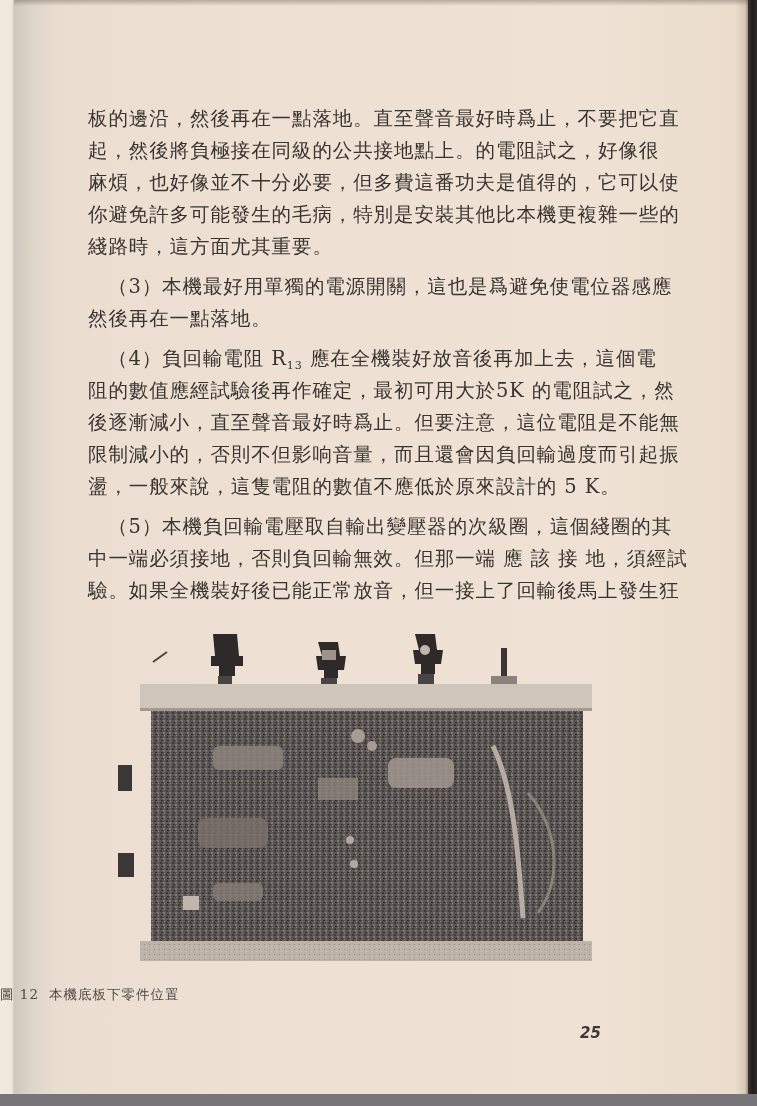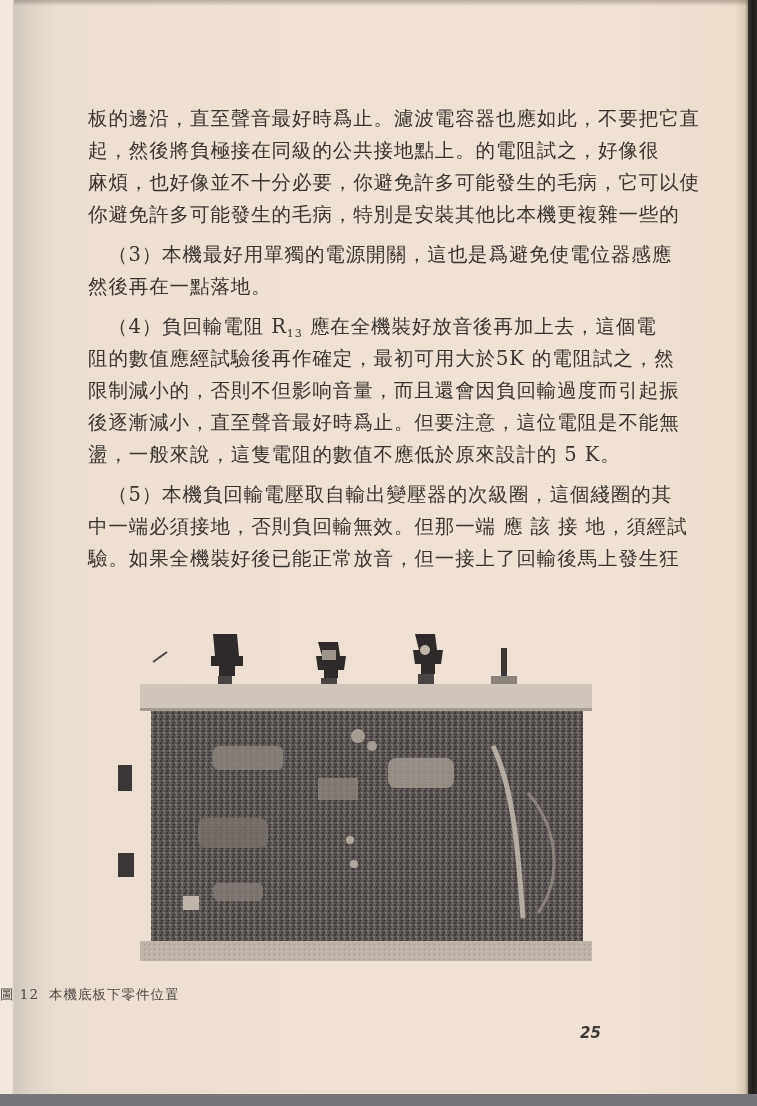--- a/index.html
+++ b/index.html
@@ -95,39 +95,40 @@
       color: #3c3a38;
     }
   </style>
 </head>
 <body>
 
 <div class="page">
   <div class="page-top-shade"></div>
 
   <div class="text-block">
-    <div class="line">板的邊沿，直至聲音最好時爲止。濾波電容器也應如此，不要把它直</div>
+    <div class="line">板的邊沿，然後再在一點落地。直至聲音最好時爲止，不要把它直</div>
     <div class="line">起，然後將負極接在同級的公共接地點上。的電阻試之，好像很</div>
-    <div class="line">麻煩，也好像並不十分必要，你避免許多可能發生的毛病，它可以使</div>
+    <div class="line">麻煩，也好像並不十分必要，但多費這番功夫是值得的，它可以使</div>
     <div class="line">你避免許多可能發生的毛病，特別是安裝其他比本機更複雜一些的</div>
+    <div class="line">綫路時，這方面尤其重要。</div>
 
     <div class="para-gap"></div>
     <div>
       <div class="line" style="padding-left:20px;">（3）本機最好用單獨的電源開關，這也是爲避免使電位器感應</div>
       <div class="line">然後再在一點落地。</div>
     </div>
 
     <div class="para-gap"></div>
     <div>
       <div class="line" style="padding-left:20px;">
         <span>（4）負回輸電阻 R</span><span class="sub">13</span><span> 應在全機裝好放音後再加上去，這個電</span>
       </div>
       <div class="line">阻的數值應經試驗後再作確定，最初可用大於5K 的電阻試之，然</div>
+      <div class="line">後逐漸減小，直至聲音最好時爲止。但要注意，這位電阻是不能無</div>
       <div class="line">限制減小的，否則不但影响音量，而且還會因負回輸過度而引起振</div>
-      <div class="line">後逐漸減小，直至聲音最好時爲止。但要注意，這位電阻是不能無</div>
       <div class="line">盪，一般來說，這隻電阻的數值不應低於原來設計的 5 K。</div>
     </div>
 
     <div class="para-gap"></div>
     <div>
       <div class="line" style="padding-left:20px;">（5）本機負回輸電壓取自輸出變壓器的次級圈，這個綫圈的其</div>
       <div class="line">中一端必須接地，否則負回輸無效。但那一端 應 該 接 地，須經試</div>
       <div class="line">驗。如果全機裝好後已能正常放音，但一接上了回輸後馬上發生狂</div>
     </div>
   </div>

